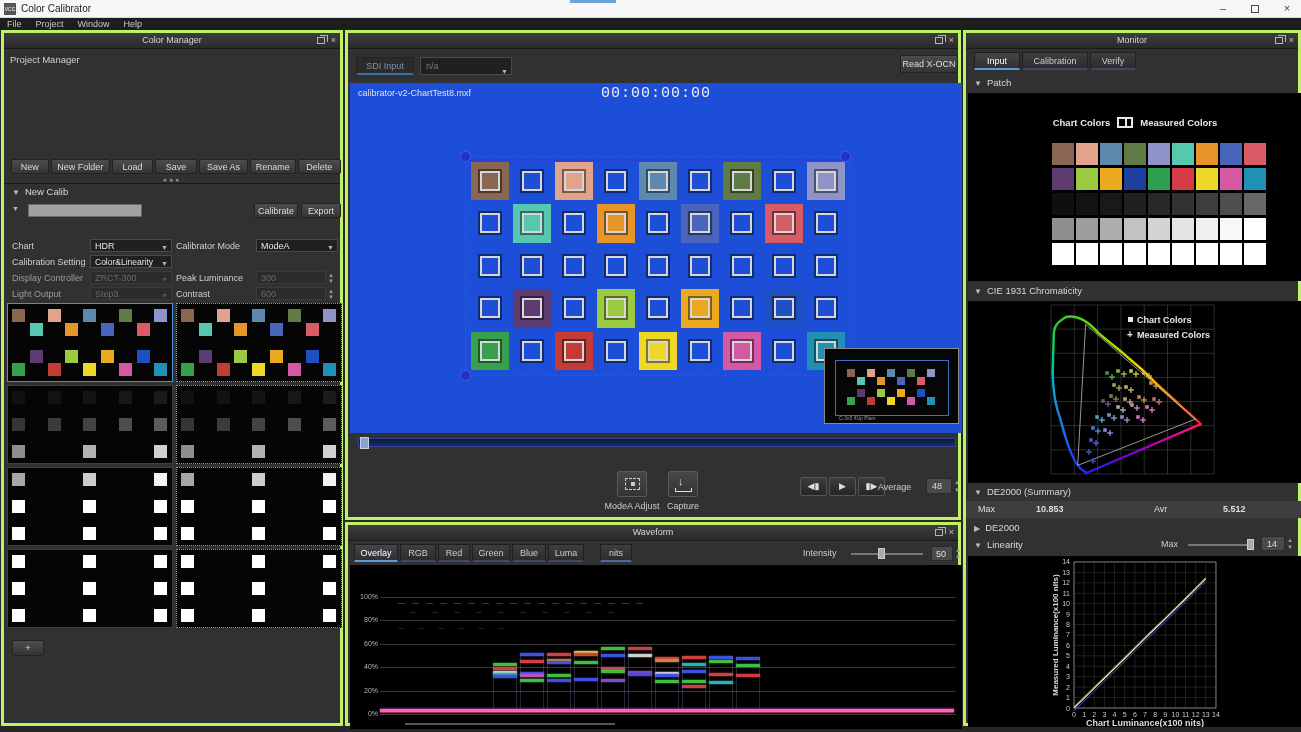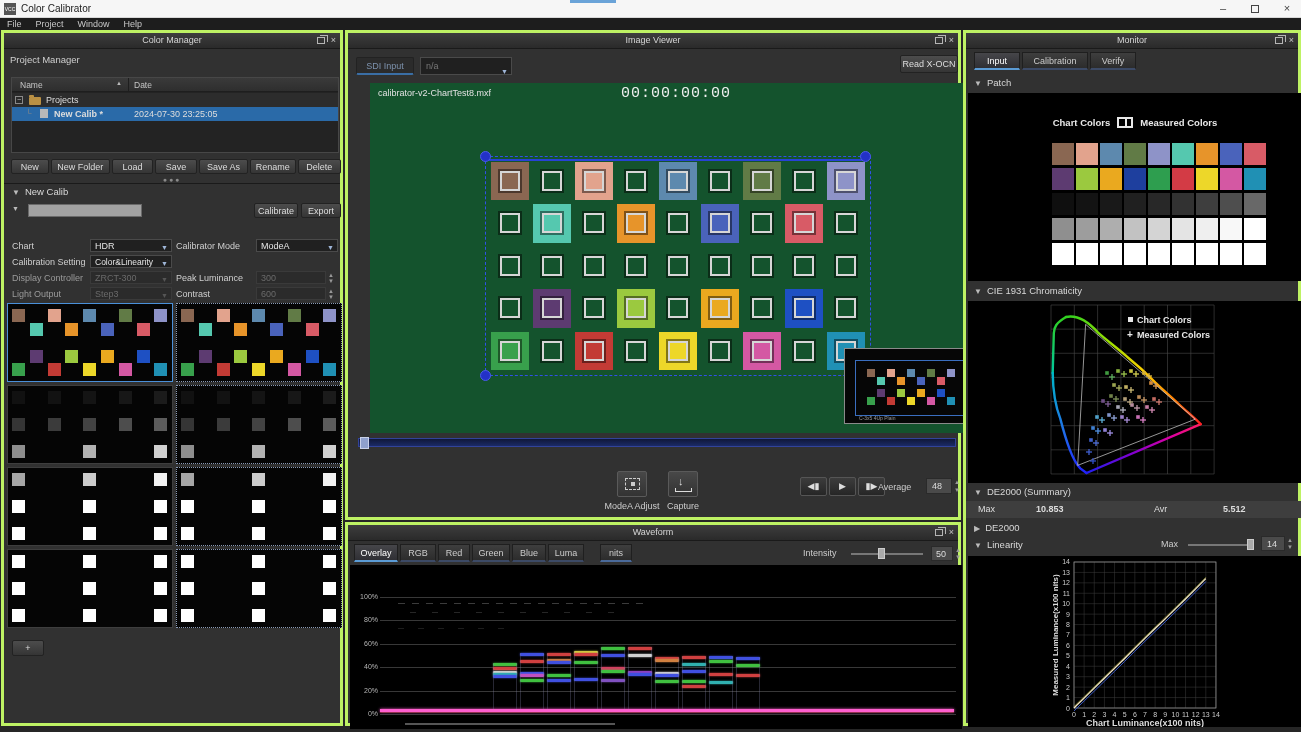--- a/index.html
+++ b/index.html
@@ -53,21 +53,21 @@
   .doc-ic { position:absolute; width:8px; height:9px; background:#b9b9b9; }
   .expander { position:absolute; width:8px; height:8px; border:1px solid #8a8a8a; color:#ccc; font-size:7px; line-height:6px; text-align:center; background:#2a2a2a; }
 
   .thumb { position:absolute; width:166px; height:79px; background:#050505; }
   .thumb.selected { border:1px solid #4a90d9; }
   .thumb.plain { border:1px solid #3e3e3e; }
   .thumb.dashed { border:1px dotted #8a9ab5; }
   .mini-sq { position:absolute; }
 
   
-  #viewer { position:absolute; left:2px; top:50px; width:612px; height:350px; background:#14532d;margin-left:20px; }
+  #viewer { position:absolute; left:2px; top:50px; width:612px; height:350px; background:#1d4ed8; }
   .cell-outline { position:absolute; width:20px; height:20px; border:2px solid #d6d6d6; box-shadow:0 0 0 2px rgba(0,0,0,0.45); }
   .cpatch { position:absolute; }
   #sel-rect { position:absolute; border:1px dashed #3050e8; }
   #sel-topline { position:absolute; height:2px; background:#2742d6; }
   .handle { position:absolute; width:11px; height:11px; border-radius:50%; background:#2331c8; border:1px solid #4a5ae8; }
   #inset { position:absolute; background:#060606; border:1px solid #8a8a8a; }
   #inset-frame { position:absolute; border:1px solid #3a6ebf; }
   #inset-caption { position:absolute; font-size:5px; color:#9a9a9a; }
 
   #timeline { position:absolute; left:10px; top:405px; width:598px; height:9px; background:linear-gradient(#101838,#1b2a66); border:1px solid #32439a; }
@@ -116,39 +116,20 @@
   <div class="panel" id="cm-panel" style="left:1px; top:30px; width:342px; height:696px;">
     <div class="panel-hdr">
       <div class="panel-title">Color Manager</div>
       <div class="hdr-icons">
           <span class="float-ic"></span>
           <span class="close-ic">×</span>
         </div>
     </div>
     <div class="pm-row" style="top:21px; left:6px;">Project Manager</div>
 
-    <div id="proj-table">
-      <div id="proj-thead">
-        <span style="position:absolute; left:8px; top:2px;">Name</span>
-        <span style="position:absolute; left:104px; top:2px; font-size:6px; color:#bbb;">▲</span>
-        <span style="position:absolute; left:122px; top:2px;">Date</span>
-        <span style="position:absolute; left:116px; top:0; bottom:0; width:1px; background:#1e1e1e;"></span>
-      </div>
-      <div class="trow" style="top:15px; background:#2c2c2c;">
-        <span class="expander" style="left:3px; top:3px;">−</span>
-        <span class="folder-ic" style="left:17px; top:4px;"></span>
-        <span style="position:absolute; left:34px; top:2px;">Projects</span>
-      </div>
-      <div class="trow sel" style="top:29px;">
-        <span style="position:absolute; left:14px; top:2px; color:#888; font-size:8px;">└</span>
-        <span class="doc-ic" style="left:28px; top:2px;"></span>
-        <span style="position:absolute; left:42px; top:2px; font-weight:bold;">New Calib *</span>
-        <span style="position:absolute; left:122px; top:2px;">2024-07-30 23:25:05</span>
-      </div>
-    </div>
 
     <div id="cm-buttons" style="position:absolute; left:7px; top:126px; width:330px; display:flex; gap:2px;">
       <div class="btn" style="width:38px;height:15px;line-height:14px;">New</div>
       <div class="btn" style="width:60px;height:15px;line-height:14px;">New Folder</div>
       <div class="btn" style="width:42px;height:15px;line-height:14px;">Load</div>
       <div class="btn" style="width:42px;height:15px;line-height:14px;">Save</div>
       <div class="btn" style="width:50px;height:15px;line-height:14px;">Save As</div>
       <div class="btn" style="width:46px;height:15px;line-height:14px;">Rename</div>
       <div class="btn" style="width:44px;height:15px;line-height:14px;">Delete</div>
     </div>
@@ -301,21 +282,20 @@
           <div class=" mini-sq" style="left: 75.2px; top: 59px; width: 13px; height: 13px; background: rgb(255, 255, 255);"></div>
           <div class=" mini-sq" style="left: 146.4px; top: 59px; width: 13px; height: 13px; background: rgb(255, 255, 255);"></div>
         </div>
       </div>
 
     <div class="btn" style="position:absolute; left:8px; top:607px; width:32px; height:16px; line-height:15px;">+</div>
   </div>
 
   <div class="panel" id="iv-panel" style="left:345px; top:30px; width:616px; height:490px;">
     <div class="panel-hdr">
-      <div class="panel-title">Image Viewer</div>
       <div class="hdr-icons">
           <span class="float-ic"></span>
           <span class="close-ic">×</span>
         </div>
     </div>
 
     <div class="btn" style="position:absolute; left:8px; top:24px; width:58px; height:18px; line-height:17px; color:#7d92ad; background:#2b2b2b; border-bottom:2px solid #3a6ea5;">SDI Input</div>
     <div class="ddown" style="position:absolute; left:72px; top:24px; width:92px; height:18px; line-height:17px; padding-left:5px; color:#777;"><span>n/a</span><span class="arr" style="top:5px;">▼</span></div>
     <div class="btn" style="position:absolute; left:552px; top:22px; width:58px; height:18px; line-height:17px;">Read X-OCN</div>
 

